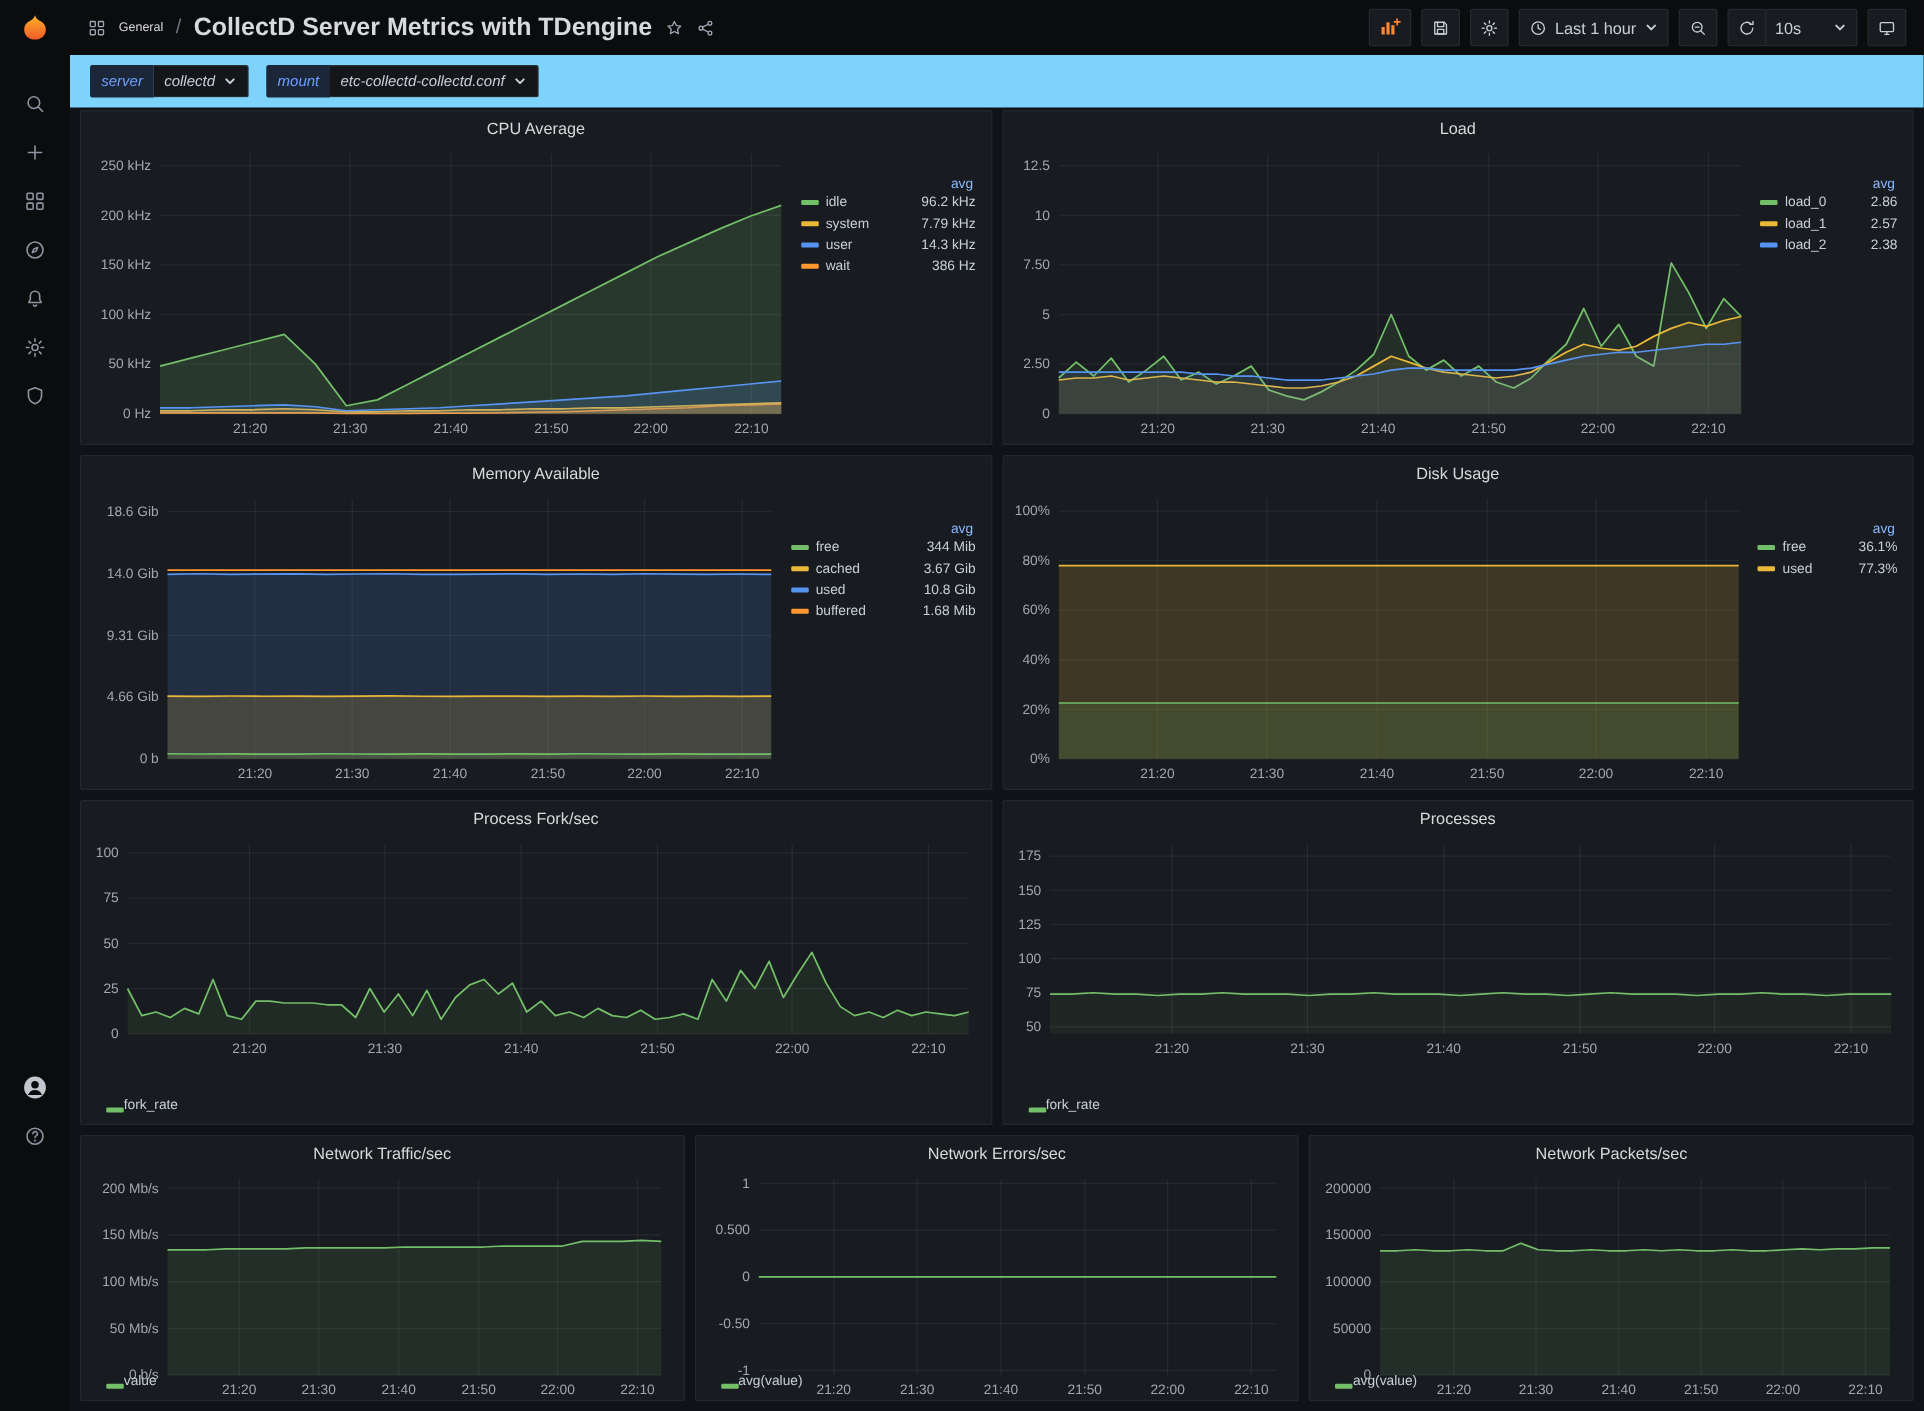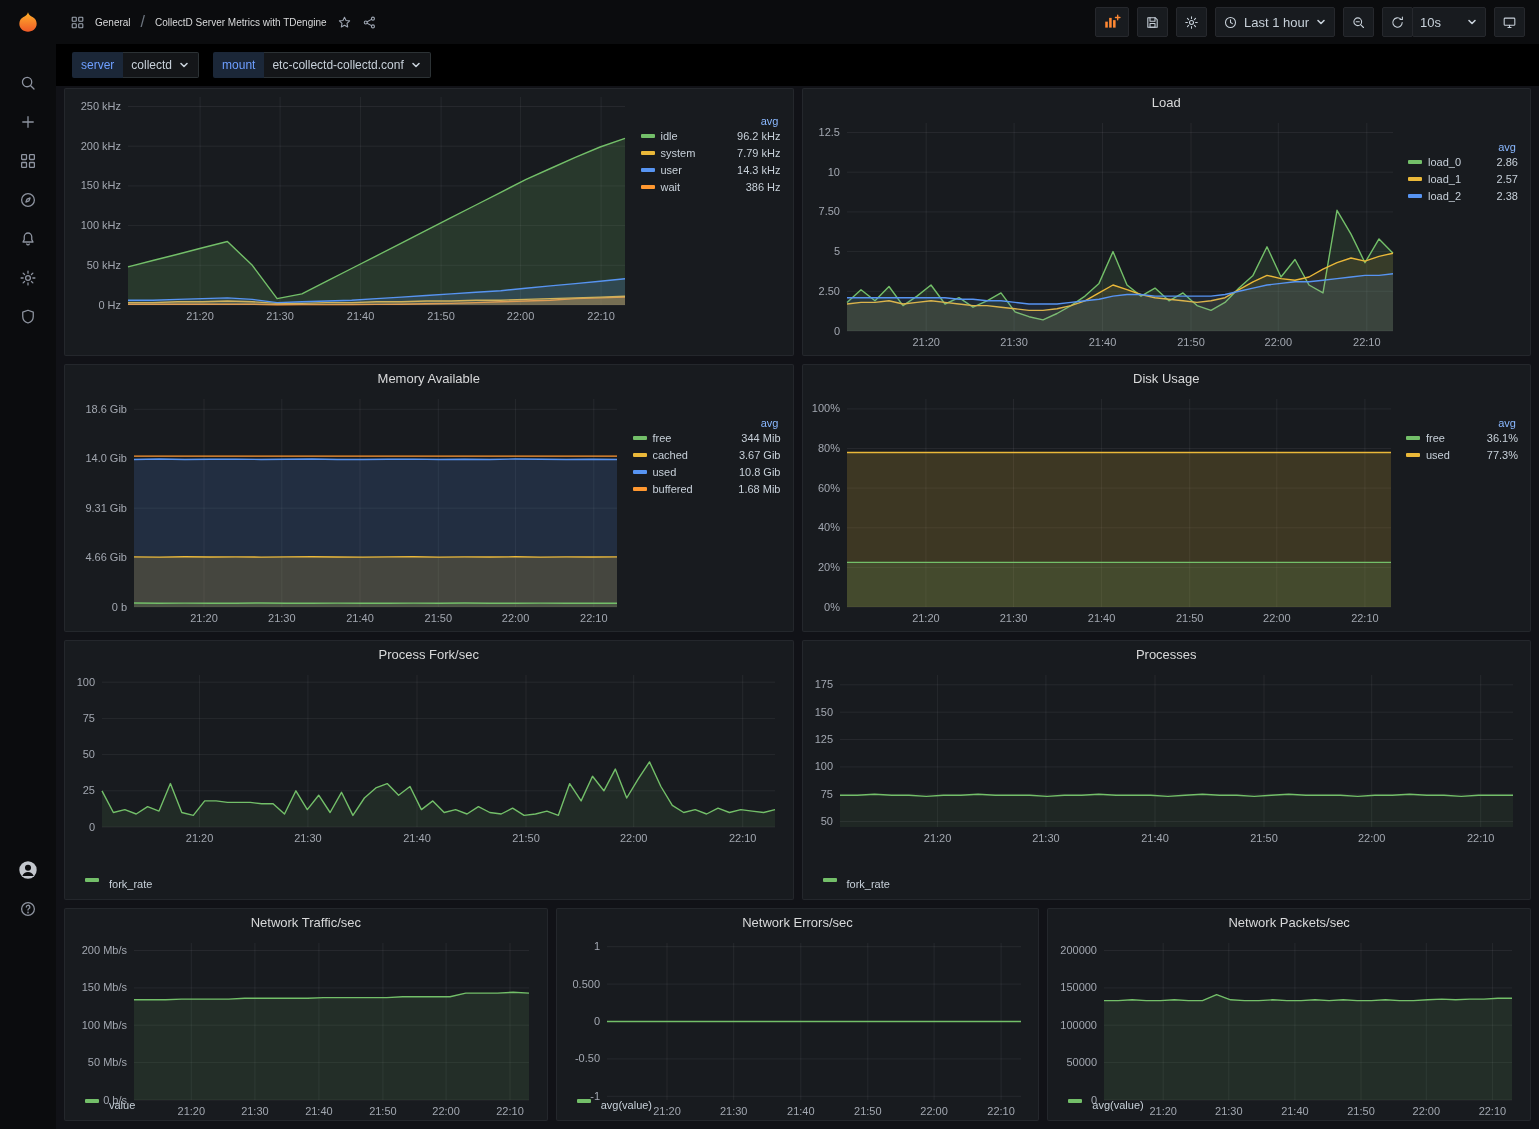--- a/index.html
+++ b/index.html
@@ -15,32 +15,32 @@
   .side-bottom { margin-top:auto; padding-bottom:205px; display:flex; flex-direction:column; align-items:center; gap:9px; }
   .icon { width:18px; height:18px; stroke:currentColor; fill:none; stroke-width:1.7; stroke-linecap:round; stroke-linejoin:round; }
   .icon.sm { width:15px; height:15px; }
 
   
   .main { flex:1; display:flex; flex-direction:column; min-width:0; }
   .navbar { height:44px; flex:none; background:#0b0c0e; display:flex; align-items:center; padding:0 14px 0 14px; }
   .crumb { display:flex; align-items:center; gap:10px; color:#d8d9da; }
   .crumb .sep { color:#6e7680; }
   .crumb-section { font-size:10px; cursor:pointer; }
-  .page-title { font-size:10px; font-weight:400; cursor:pointer; }
+  .page-title { font-size:20px; font-weight:700; cursor:pointer; }
   .crumb-icon { color:#9fa7b3; display:flex; cursor:pointer; }
   .nav-right { margin-left:auto; display:flex; align-items:center; gap:8px; }
   .tb-btn { height:30px; min-width:30px; display:flex; align-items:center; justify-content:center; gap:6px;
             background:#181b1f; border:1px solid #26282d; border-radius:2px; color:#c7d0d9; padding:0 7px;
             font-size:13px; cursor:pointer; white-space:nowrap; }
   .tb-split { display:flex; }
   .tb-split .tb-btn + .tb-btn { margin-left:-1px;gap:25px; }
   .chev { width:12px; height:12px; stroke:currentColor; fill:none; stroke-width:1.6; stroke-linecap:round; stroke-linejoin:round; }
 
   
-  .submenu { height:42px; flex:none; display:flex; align-items:center; gap:14px; padding:0 16px; background:#000000; }
+  .submenu { height:42px; flex:none; display:flex; align-items:center; gap:14px; padding:0 16px; background:#7dd3fc;font-style:italic; }
   .var-group { display:flex; align-items:stretch; height:26px; font-size:12px; }
   .var-label { display:flex; align-items:center; padding:0 9px; background:#1b2738; color:#6e9fff; border-radius:2px 0 0 2px; }
   .var-value { display:flex; align-items:center; gap:6px; padding:0 8px; background:#141619; color:#c7d0d9;
                border:1px solid #2c3235; border-left:none; border-radius:0 2px 2px 0; cursor:pointer; }
 
   
   .dashboard { flex:1; padding:2px 8px 8px; display:flex; flex-direction:column; gap:8px; min-height:0; }
   .row { display:flex; gap:8px; min-height:0; }
   .r1 { height:268px; flex:none; } .r2 { height:268px; flex:none; } .r3 { height:260px; flex:none; } .r4 { flex:1; }
   .panel { flex:1; background:#181b1f; border:1px solid rgba(204,204,220,0.07); border-radius:2px;
@@ -54,21 +54,21 @@
   .grid-line { stroke:rgba(204,204,220,0.08); stroke-width:1; }
   .tick { fill:#a2a7b0; font-size:11px; font-family:inherit; }
 
   
   .legend.side { flex:none; padding:26px 6px 0 4px; font-size:11px; }
   .legend.bottom { flex:none; height:22px; display:flex; align-items:center; gap:16px; padding-left:14px; font-size:11px; }
   .lg-head { display:flex; justify-content:flex-end; color:#8ab8ff; margin-bottom:3px; padding-right:2px; }
   .lg-row { display:flex; align-items:center; gap:6px; margin-bottom:5px; color:#c7d0d9; }
   .lg-val { margin-left:auto; color:#c7d0d9; }
   .lg-dash { width:14px; height:4px; border-radius:1px; flex:none; }
-  .lg-brow { display:flex; align-items:flex-start; gap:10px; color:#c7d0d9; }
+  .lg-brow { display:flex; align-items:flex-end; gap:0; color:#c7d0d9; }
   .lg-name { cursor:pointer; }
 </style>
 </head>
 <body>
 
 <div class="app">
 
   <aside class="sidebar">
     <div class="logo">
       <svg width="26" height="26" viewBox="0 0 24 24">
@@ -253,20 +253,23 @@
               <path d="M3 4.5l3 3 3-3"></path>
             </svg>
         </span>
       </div>
     </div>
 
     <div class="dashboard">
 
       <div class="row r1">
         <section class="panel">
+          <div class="panel-header">
+              <span>CPU Average</span>
+            </div>
           <div class="panel-body cols">
             <div class="chart"><svg width="566" height="236" viewBox="0 0 566 236">
                   <line class="grid-line" x1="57" y1="216.0" x2="554" y2="216.0"></line>
                   <text class="tick" x="50" y="219.5" text-anchor="end">0 Hz</text>
                   <line class="grid-line" x1="57" y1="176.3" x2="554" y2="176.3"></line>
                   <text class="tick" x="50" y="179.8" text-anchor="end">50 kHz</text>
                   <line class="grid-line" x1="57" y1="136.6" x2="554" y2="136.6"></line>
                   <text class="tick" x="50" y="140.1" text-anchor="end">100 kHz</text>
                   <line class="grid-line" x1="57" y1="96.9" x2="554" y2="96.9"></line>
                   <text class="tick" x="50" y="100.4" text-anchor="end">150 kHz</text>

